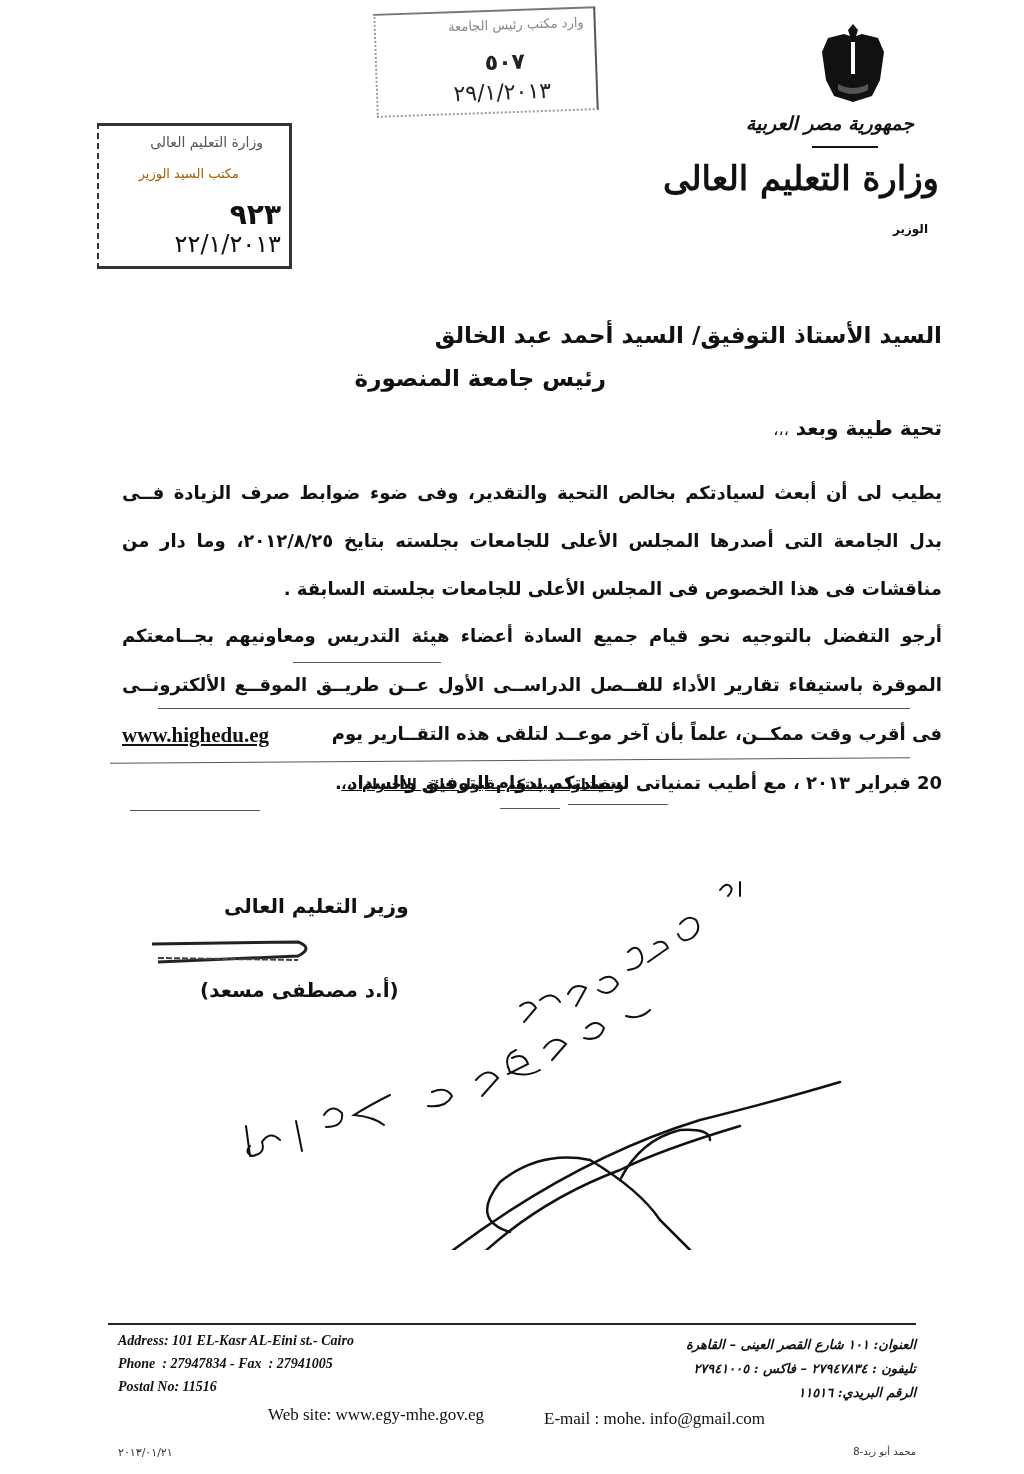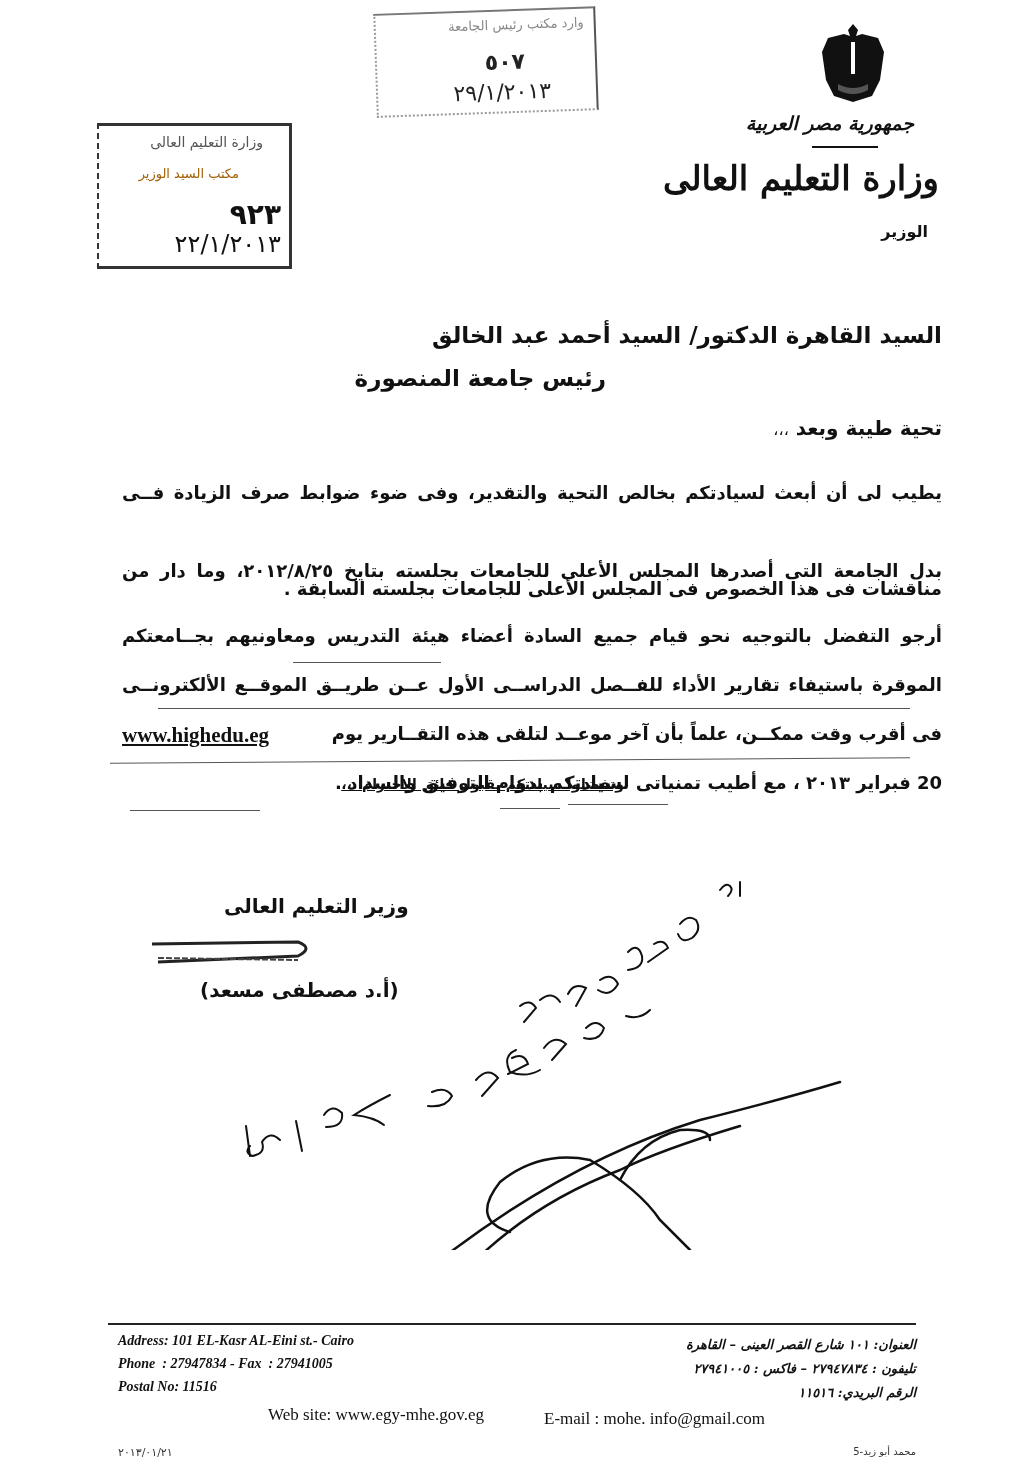--- a/index.html
+++ b/index.html
@@ -5,21 +5,21 @@
   html, body { margin:0; padding:0; background:#ffffff; }
   body { width:1024px; height:1474px; position:relative; overflow:hidden; color:#111; font-family:"DejaVu Sans", sans-serif; }
   .abs { position:absolute; }
   .rtl { direction:rtl; unicode-bidi:embed; }
 
   
   .eagle { left:818px; top:22px; width:70px; height:82px; }
   .hdr-rep { right:110px; top:112px; font-family:"DejaVu Serif", serif; font-size:19px; font-weight:bold; font-style:italic; }
   .hdr-rule { left:812px; top:146px; width:66px; height:2px; background:#111; }
   .hdr-min { right:85px; top:158px; font-family:"DejaVu Serif", serif; font-size:34px; font-weight:bold; letter-spacing:-1px; }
-  .hdr-title { right:96px; top:222px; font-family:"DejaVu Sans", sans-serif; font-size:16px; font-weight:bold; letter-spacing:10px;margin-left:34px; }
+  .hdr-title { right:96px; top:222px; font-family:"DejaVu Sans", sans-serif; font-size:12px; font-weight:bold; letter-spacing:10px;margin-left:34px; }
 
   
   .stamp1 { left:375px; top:10px; width:218px; height:100px; border:2px dotted #999; border-right:2px solid #555; border-top:2px solid #777; transform:rotate(-2deg); }
   .stamp1 .l1 { position:absolute; right:10px; top:6px; font-size:13px; color:#888; }
   .stamp1 .l2 { position:absolute; right:70px; top:38px; font-size:22px; color:#222; font-weight:bold; }
   .stamp1 .l3 { position:absolute; right:45px; top:68px; font-size:22px; color:#222; }
   .stamp2 { left:97px; top:123px; width:190px; height:140px; border:3px solid #333; border-left:2px dashed #333; }
   .stamp2 .l1 { position:absolute; right:26px; top:8px; font-size:14px; color:#555; }
   .stamp2 .l2 { position:absolute; right:50px; top:40px; font-size:13px; color:#a16207; }
   .stamp2 .l3 { position:absolute; right:8px; top:72px; font-size:28px; font-weight:bold; color:#111; }
@@ -27,21 +27,21 @@
 
   
   .addr1 { right:82px; top:322px; font-size:23px; font-weight:bold; }
   .addr2 { right:418px; top:365px; font-size:23px; font-weight:bold; }
   .greet { right:82px; top:416px; font-size:20px; font-weight:bold; }
   .greet .comma { font-weight:normal; font-size:16px; }
 
   
   .body-line { right:82px; font-size:18px; font-weight:bold; white-space:nowrap; }
   .l-1 { top:482px; width:820px; text-align:justify; text-align-last:justify; }
-  .l-2 { top:530px; width:820px; text-align-last:justify;margin-top:30px; }
+  .l-2 { top:530px; width:820px; text-align-last:justify; }
   .l-3 { top:578px; }
   .l-4 { top:625px; width:820px; text-align-last:justify; }
   .l-5 { top:674px; width:820px; text-align-last:justify; }
   .l-6 { top:723px; width:820px; }
   .l-7 { top:772px; }
   .closing { right:400px; top:776px; font-size:14px; font-weight:bold; text-decoration:underline; }
   .site-link { font-family:"Liberation Serif", serif; font-weight:bold; font-size:21px; text-decoration:underline; color:#111; direction:ltr; unicode-bidi:isolate;text-align:right; }
   .l-6 .wrap { display:flex; justify-content:space-between; direction:rtl; width:820px; }
 
   .uline { position:absolute; height:1px; background:#555; }
@@ -83,21 +83,21 @@
 <svg class="abs eagle" viewBox="0 0 70 82">
   <path d="M35 2 L40 8 L38 14 L44 12 L60 16 L66 30 L62 58 L54 74 L35 80 L16 74 L8 58 L4 30 L10 16 L26 12 L32 14 L30 8 Z" fill="#111"></path>
   <rect x="33" y="20" width="4" height="32" fill="#fff"></rect>
   <path d="M20 62 Q35 70 50 62 L50 68 Q35 76 20 68 Z" fill="#555"></path>
 </svg>
 <div class="abs hdr-rep rtl">جمهورية مصر العربية</div>
 <div class="abs hdr-rule"></div>
 <div class="abs hdr-min rtl">وزارة التعليم العالى</div>
 <div class="abs hdr-title rtl">الوزير</div>
 
-<div class="abs addr1 rtl">السيد القاهرة الدكتور/ السيد أحمد عبد الخالق</div>
+<div class="abs addr1 rtl">السيد الأستاذ التوفيق/ السيد أحمد عبد الخالق</div>
 <div class="abs addr2 rtl">رئيس جامعة المنصورة</div>
 <div class="abs greet rtl">
   <span>تحية طيبة وبعد</span>
   <span class="comma">،،،</span>
 </div>
 
 <div class="abs body-line rtl l-1">يطيب لى أن أبعث لسيادتكم بخالص التحية والتقدير، وفى ضوء ضوابط صرف الزيادة فــى</div>
 <div class="abs body-line rtl l-2">بدل الجامعة التى أصدرها المجلس الأعلى للجامعات بجلسته بتايخ ٢٠١٢/٨/٢٥، وما دار من</div>
 <div class="abs body-line rtl l-3">مناقشات فى هذا الخصوص فى المجلس الأعلى للجامعات بجلسته السابقة .</div>
 <div class="abs body-line rtl l-4">أرجو التفضل بالتوجيه نحو قيام جميع السادة أعضاء هيئة التدريس ومعاونيهم بجــامعتكم</div>
@@ -147,13 +147,13 @@
 <div class="abs foot-rule"></div>
 <div class="abs foot-en fe1">Address: 101 EL-Kasr AL-Eini st.- Cairo</div>
 <div class="abs foot-en fe2" style="white-space:pre;">Phone  : 27947834 - Fax  : 27941005</div>
 <div class="abs foot-en fe3">Postal No: 11516</div>
 <div class="abs foot-ar rtl fa1">العنوان: ١٠١ شارع القصر العينى – القاهرة</div>
 <div class="abs foot-ar rtl fa2">تليفون : ٢٧٩٤٧٨٣٤ – فاكس : ٢٧٩٤١٠٠٥</div>
 <div class="abs foot-ar rtl fa3">الرقم البريدي: ١١٥١٦</div>
 <div class="abs foot-web">Web site: www.egy-mhe.gov.eg</div>
 <div class="abs foot-mail">E-mail : mohe. info@gmail.com</div>
 <div class="abs foot-date rtl">٢٠١٣/٠١/٢١</div>
-<div class="abs foot-ref rtl">محمد أبو زيد-5</div>
+<div class="abs foot-ref rtl">محمد أبو زيد-8</div>
 
 </body></html>

